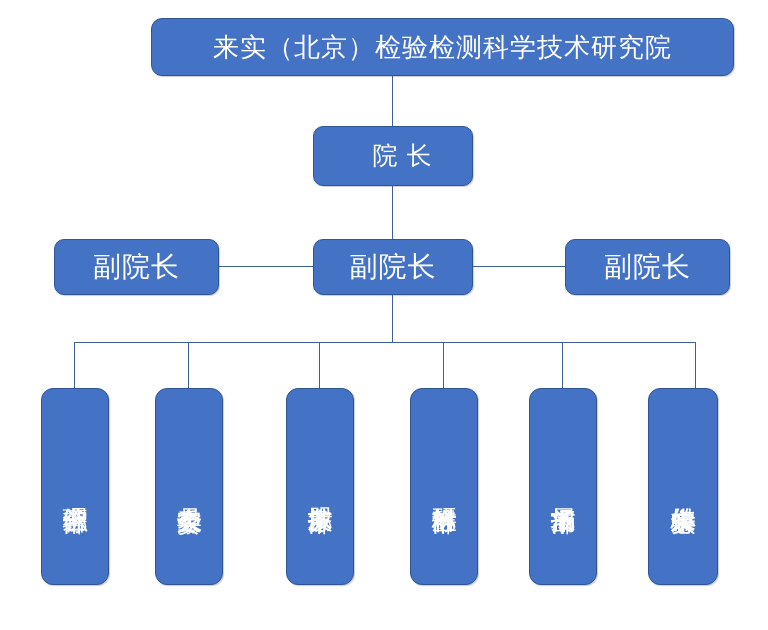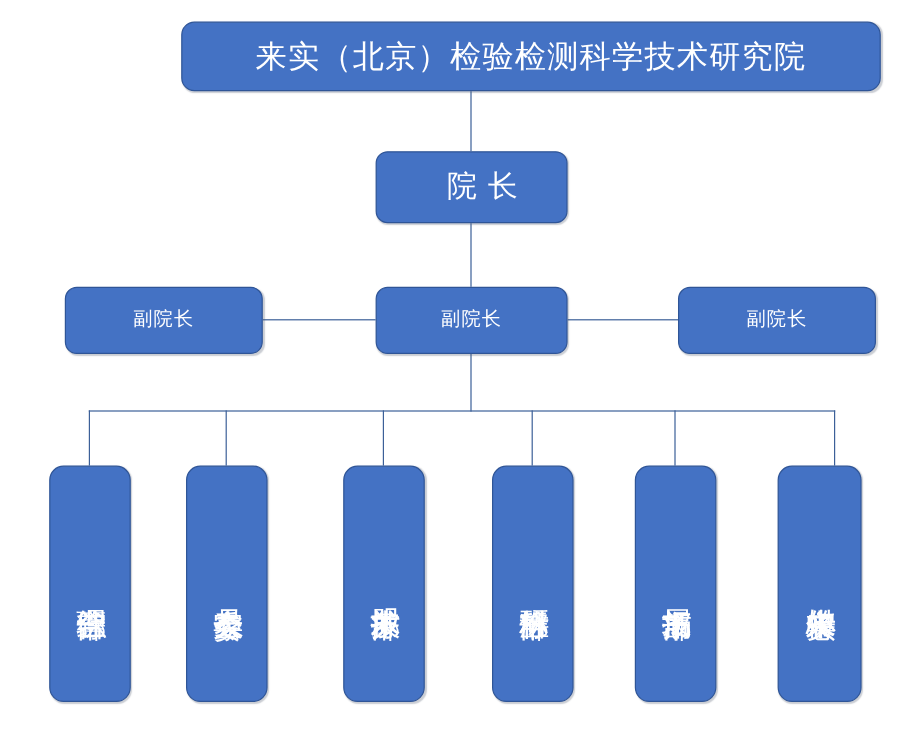--- a/index.html
+++ b/index.html
@@ -46,21 +46,21 @@
   .n-pres{
     left:313px;top:126px;width:160px;height:60px;
     font-size:25px;
     letter-spacing:1px;
     padding-left:19px;
   }
 
   
   .n-vp{
     top:239px;height:56px;
-    font-size:16px;
+    font-size:28px;
     letter-spacing:1px;
   }
   .n-vp-left{left:54px;width:165px;}
   .n-vp-mid{left:313px;width:160px;}
   .n-vp-right{left:565px;width:165px;}
 
   
   .n-dept{
     top:388px;height:197px;width:68px;
     border-radius:12px;

